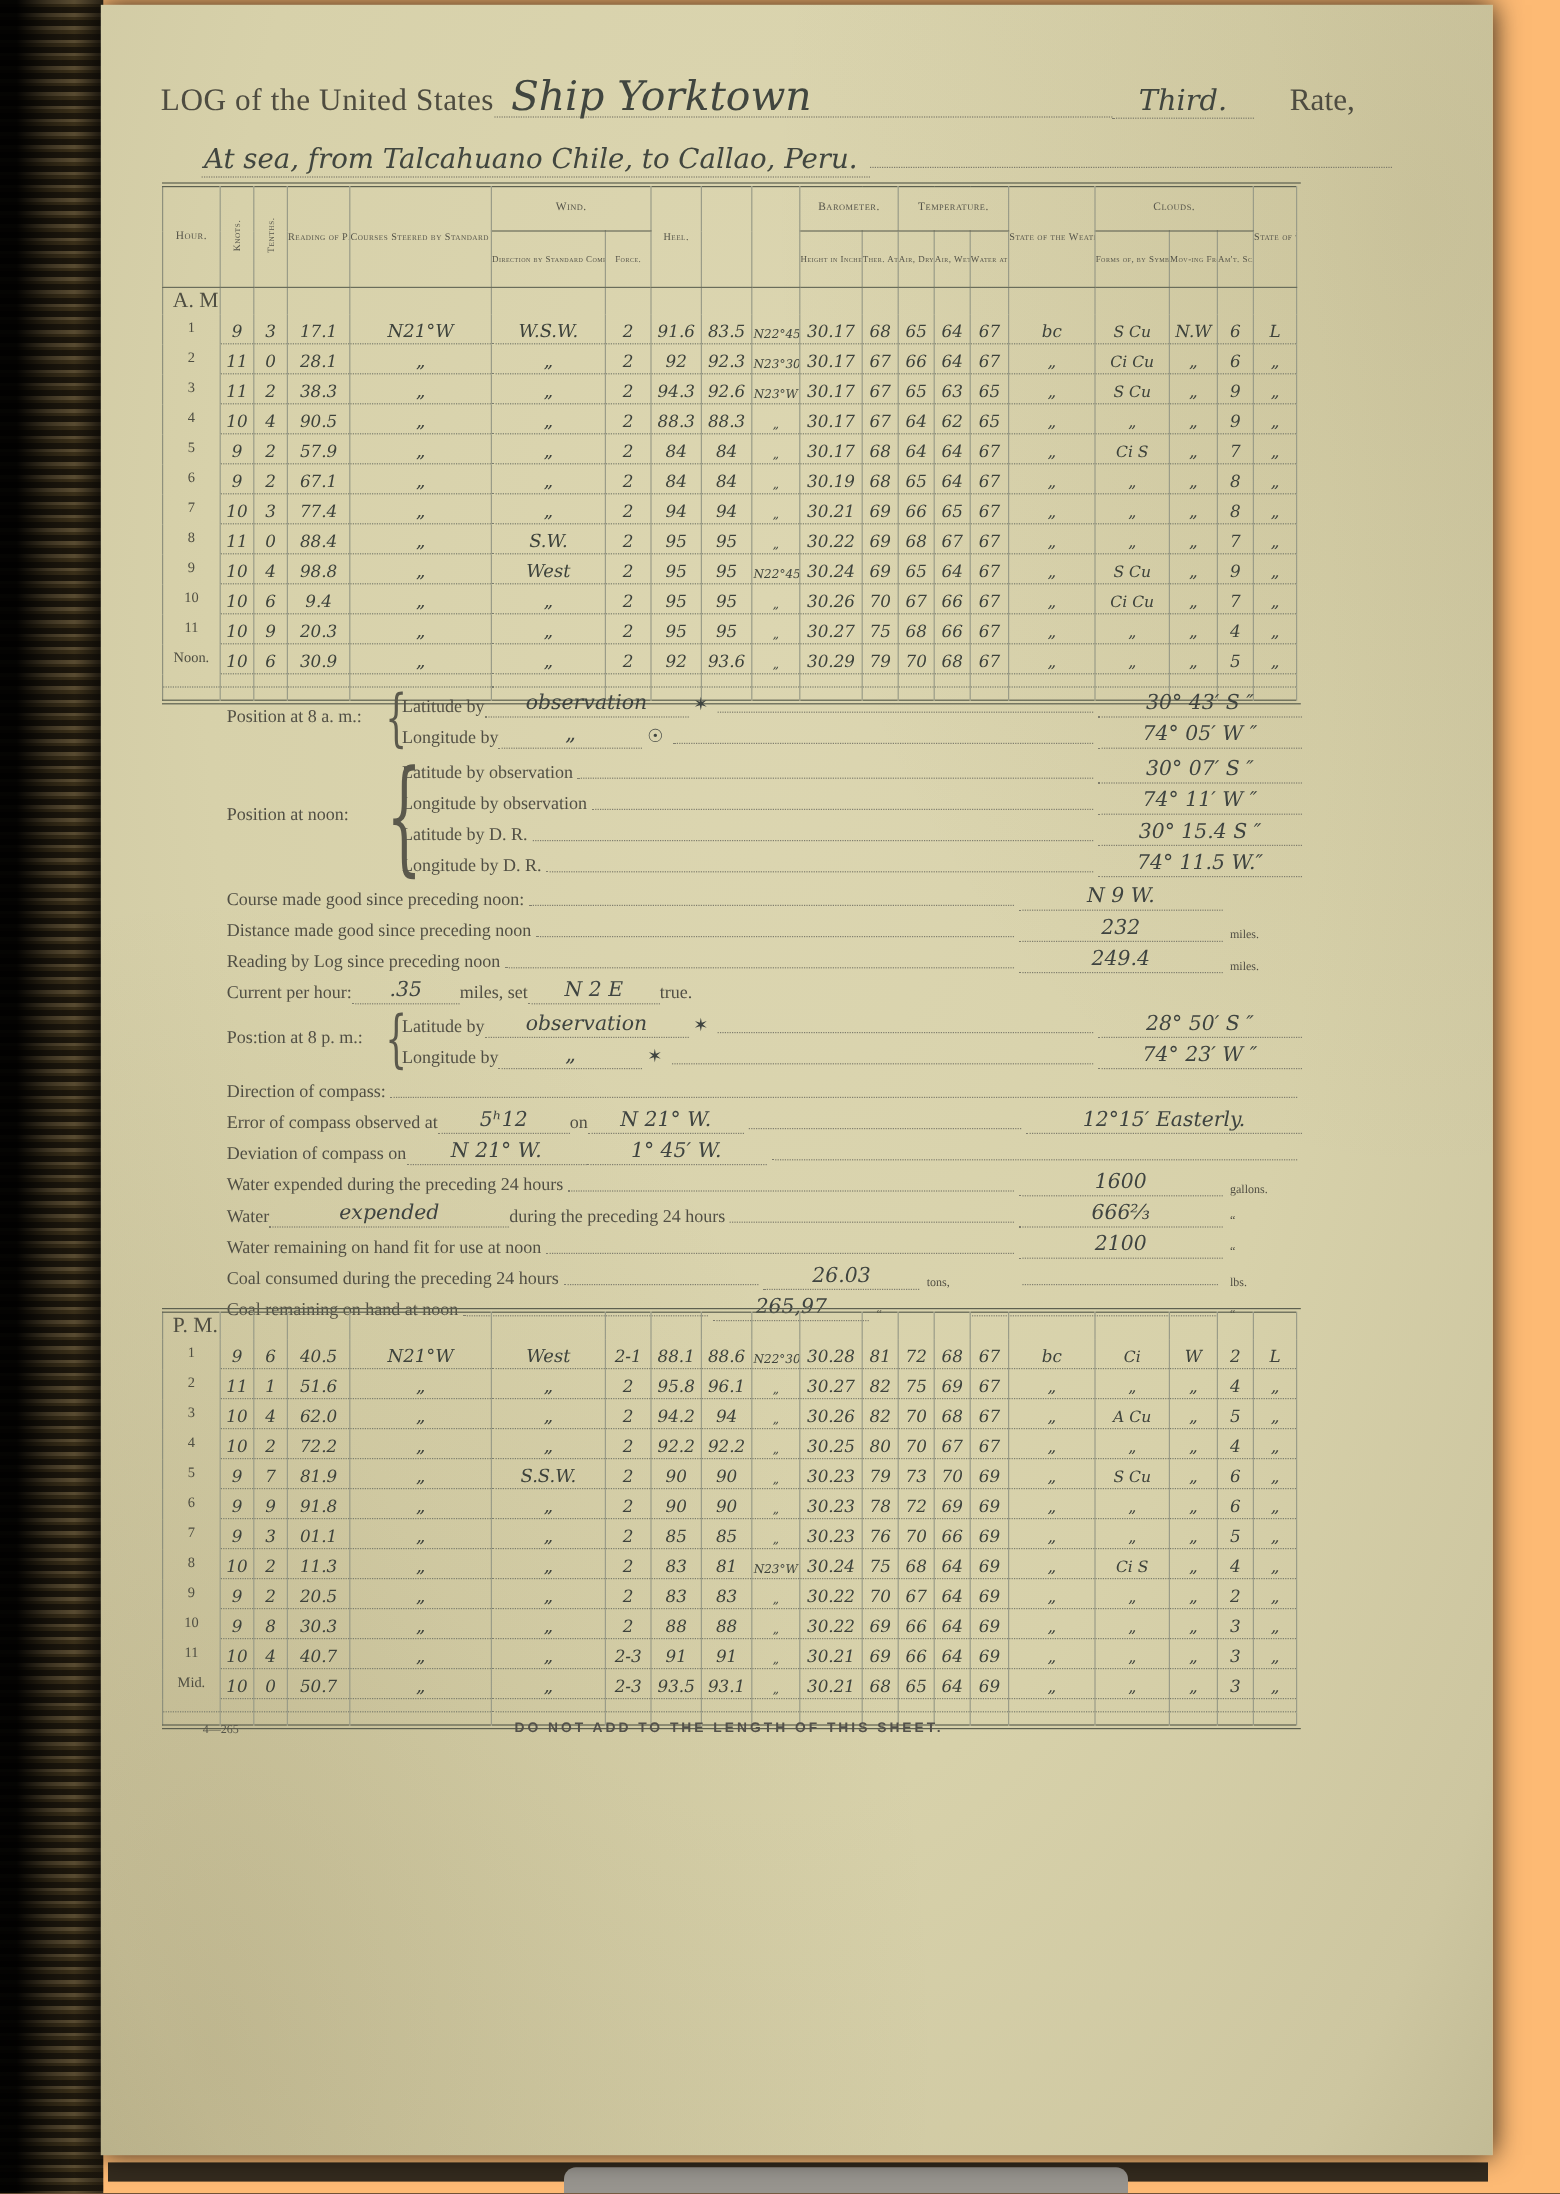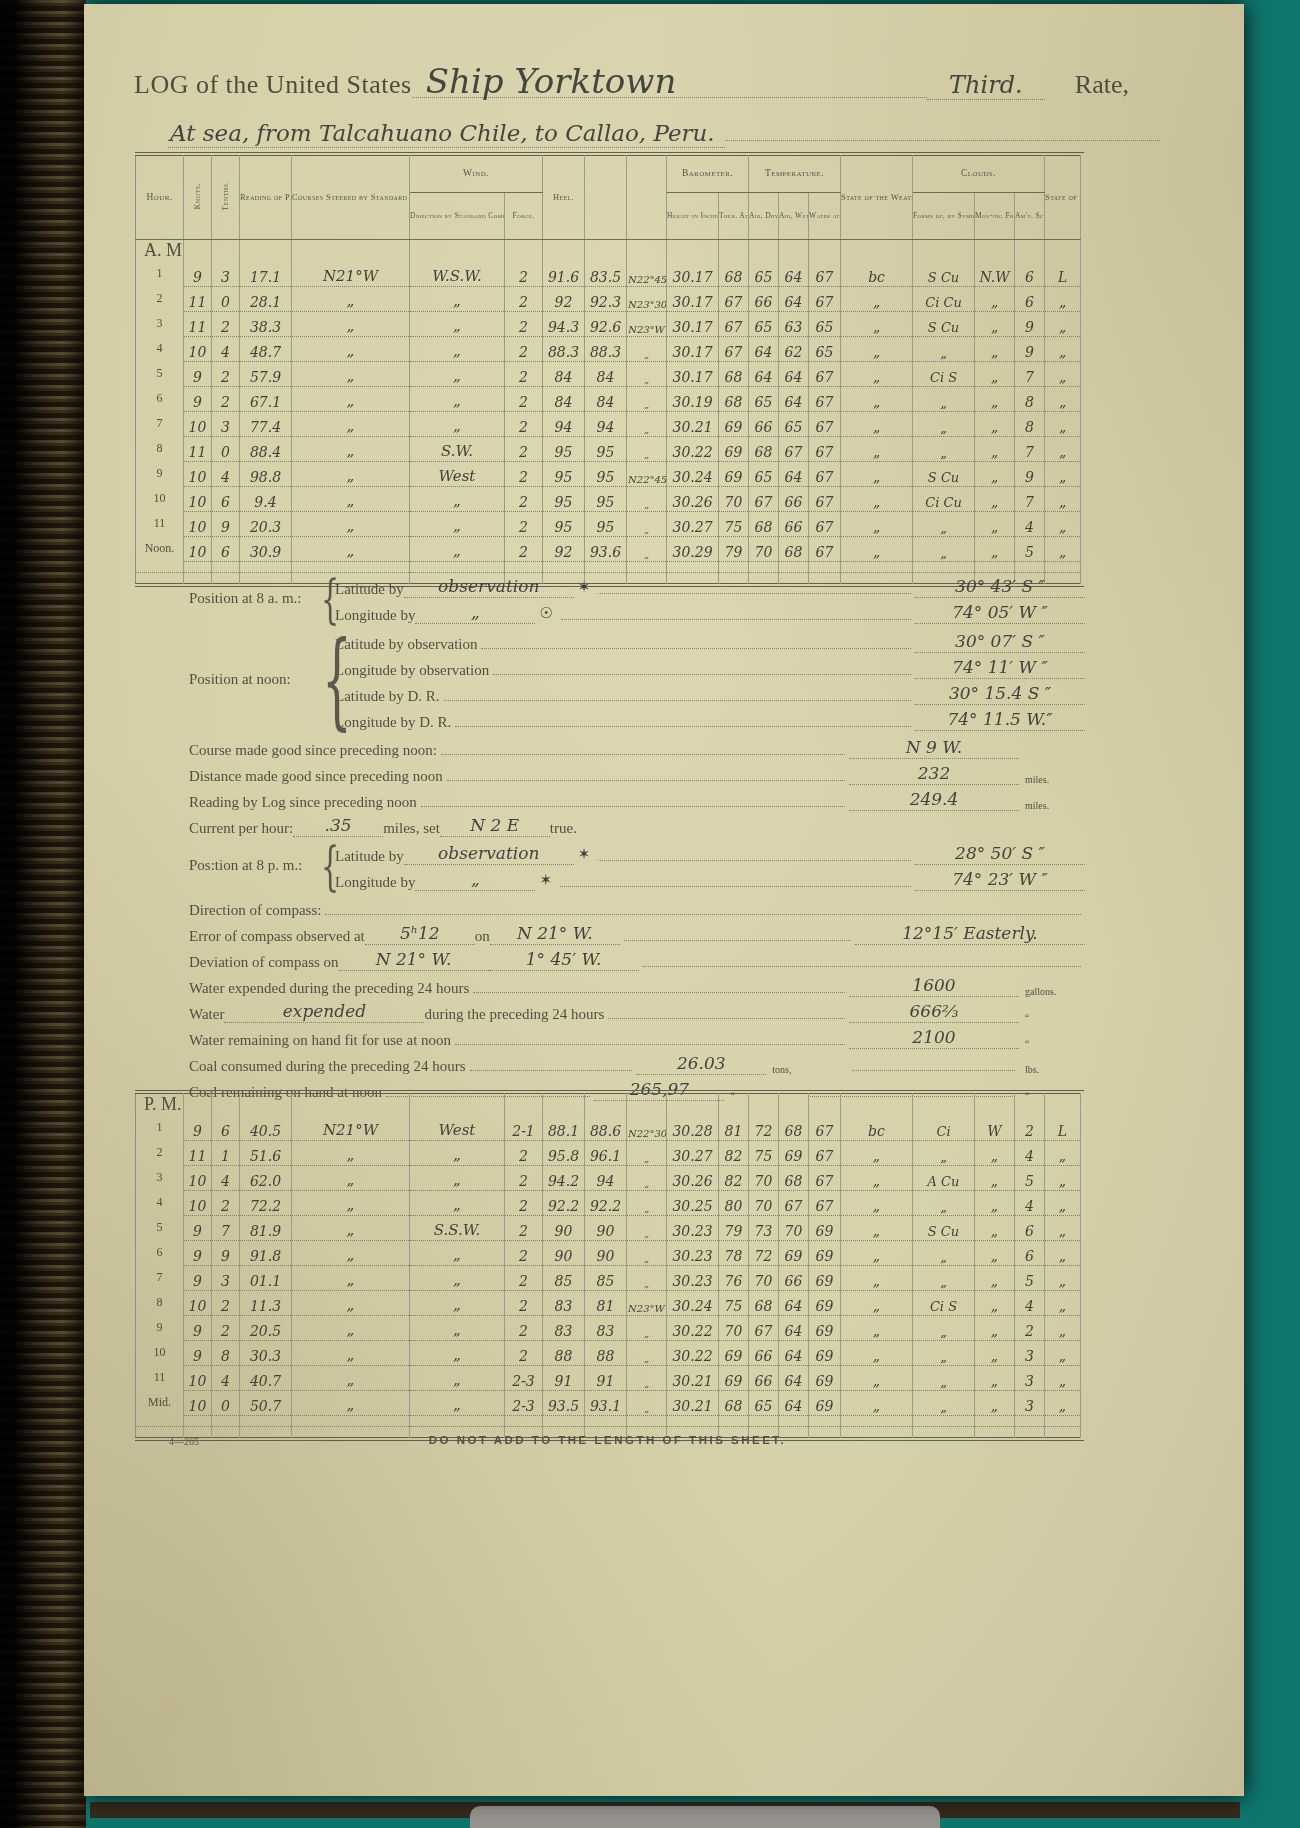--- a/index.html
+++ b/index.html
@@ -1,16 +1,16 @@
 <!DOCTYPE html>
 <html><head>
 <meta charset="utf-8">
 <style>
   html,body{margin:0;padding:0;background:#100e0c;}
-  .scene{position:relative;width:1300px;height:1828px;background:#0f766e;overflow:hidden;
+  .scene{position:relative;width:1300px;height:1828px;background:#fdba74;overflow:hidden;
          font-family:"Liberation Serif",serif;}
   
   .binding{position:absolute;left:0;top:0;width:86px;height:100%;
     background:repeating-linear-gradient(to bottom,#6a5a3b 0 3px,#46391f 3px 6px,#241d10 6px 11px);}
   .binding::after{content:"";position:absolute;inset:0;
     background:linear-gradient(to right,rgba(0,0,0,.95) 0 14px,rgba(0,0,0,.45) 40px,rgba(0,0,0,.15) 62px,rgba(20,16,10,.65) 86px);}
   .bottom-strip{position:absolute;left:90px;top:1802px;width:1150px;height:16px;background:#342b1e;}
   .bottom-edge{position:absolute;left:470px;top:1806px;width:470px;height:22px;background:#97948e;border-radius:10px 10px 0 0;}
   
   .page{position:absolute;left:84px;top:4px;width:1160px;height:1792px;
@@ -250,21 +250,21 @@
               <td class="c15">„</td>
               <td class="c16">S Cu</td>
               <td class="c17">„</td>
               <td class="c18">9</td>
               <td class="c19">„</td>
             </tr>
             <tr>
               <td class="c0">4</td>
               <td class="c1">10</td>
               <td class="c2">4</td>
-              <td class="c3">48.7</td>
+              <td class="c3">90.5</td>
               <td class="c4">„</td>
               <td class="c5">„</td>
               <td class="c6">2</td>
               <td class="c7">88.3</td>
               <td class="c8">88.3</td>
               <td class="c9">„</td>
               <td class="c10">30.17</td>
               <td class="c11">67</td>
               <td class="c12">64</td>
               <td class="c13">62</td>

